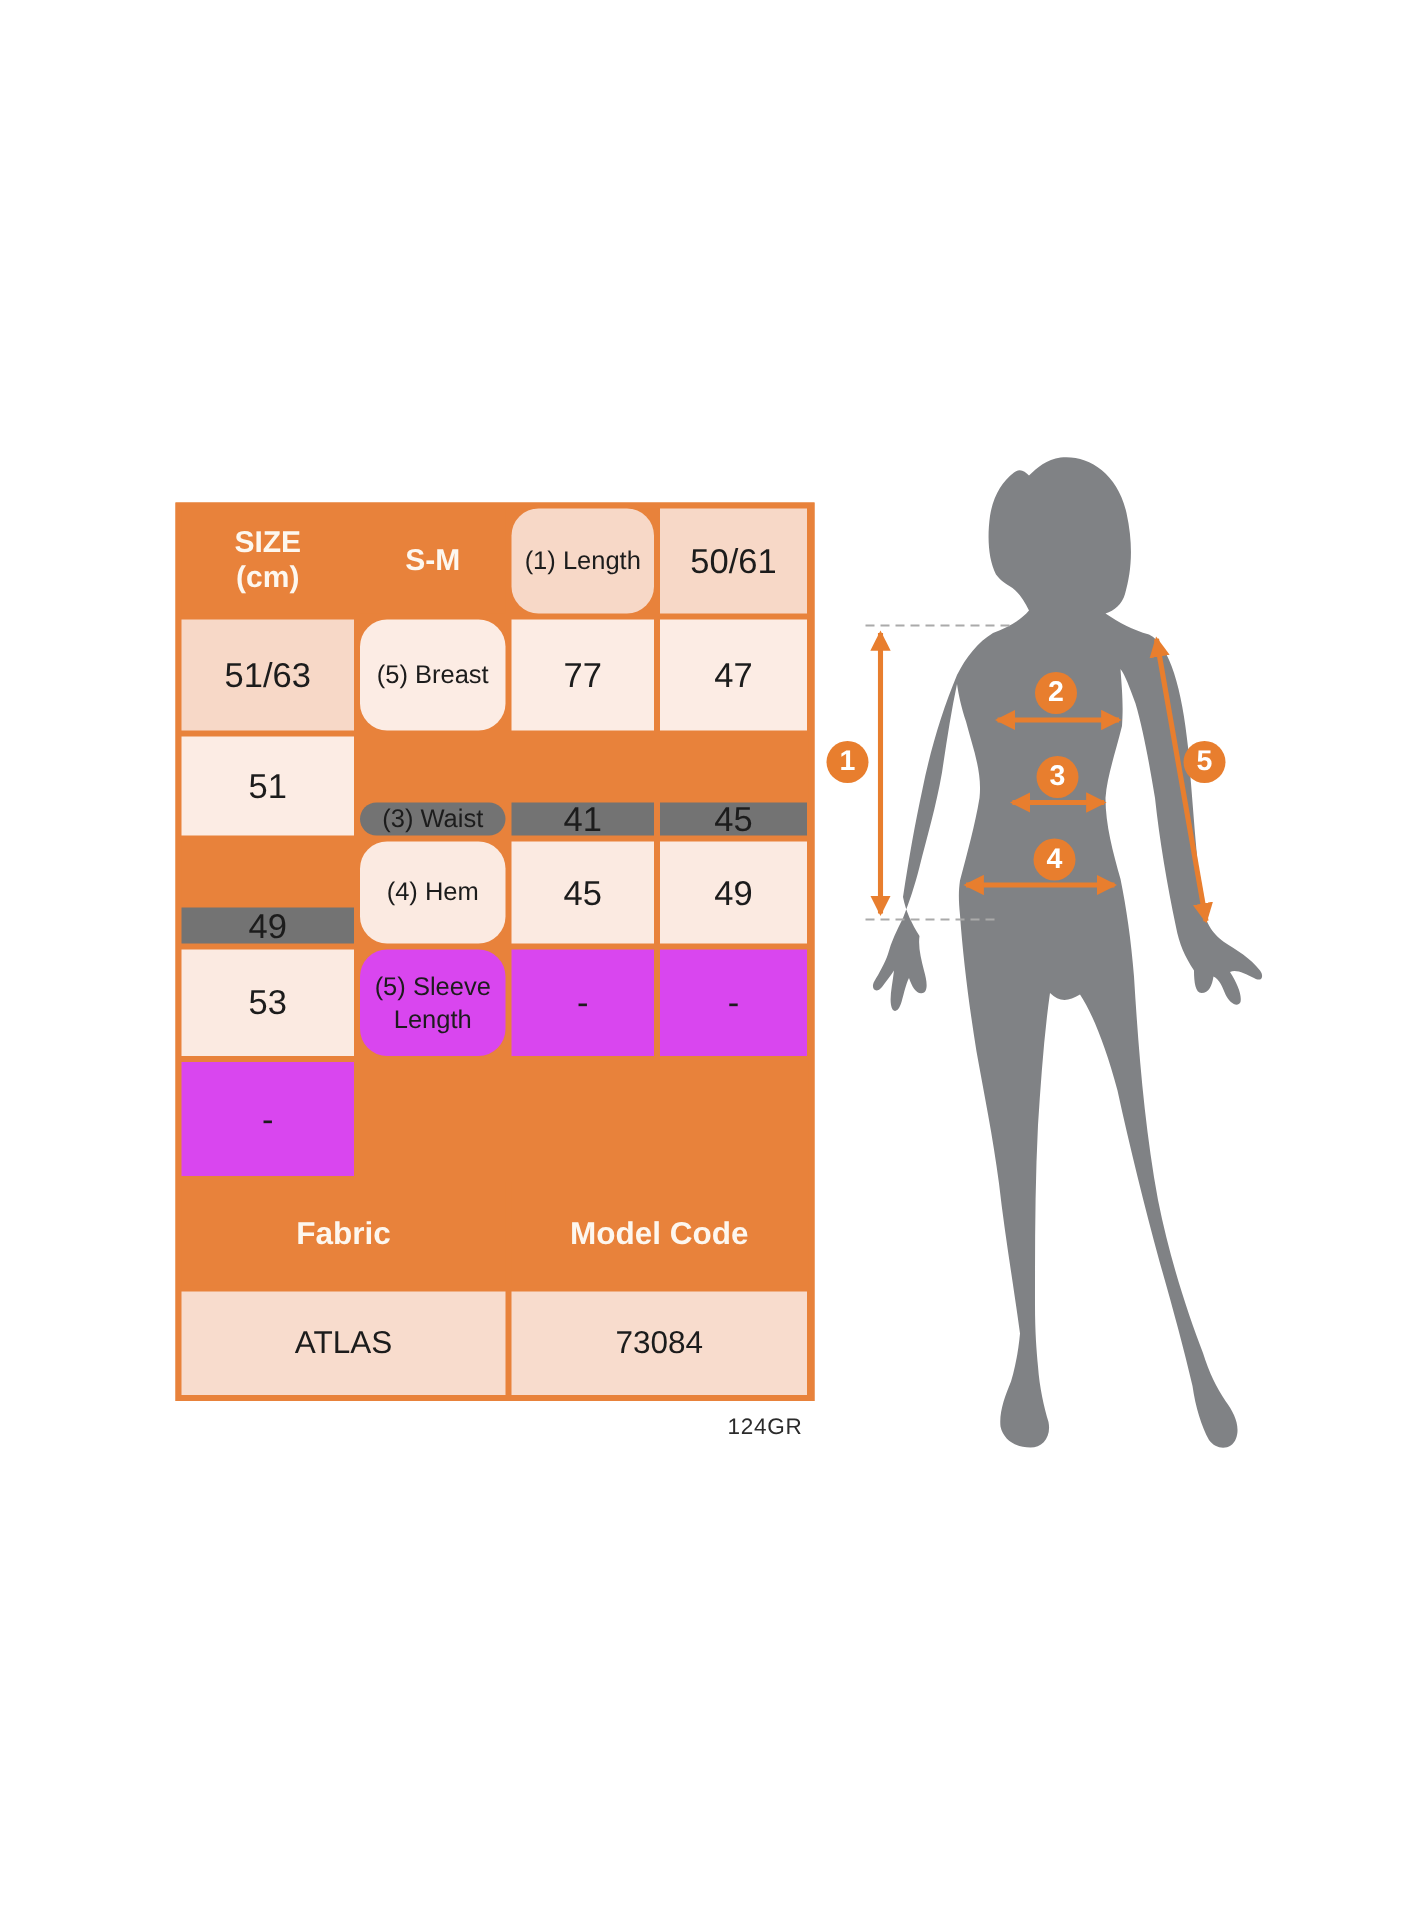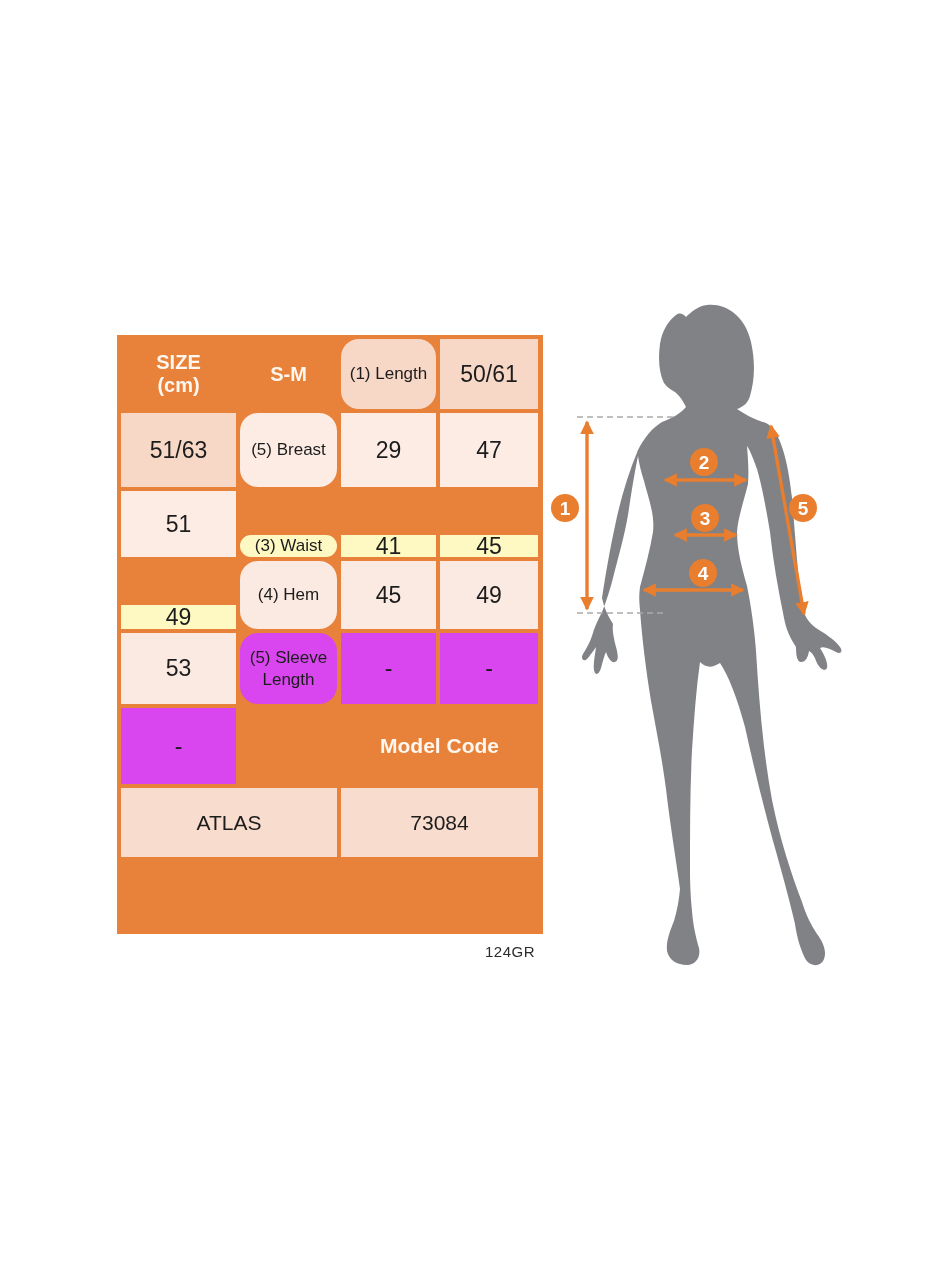--- a/index.html
+++ b/index.html
@@ -39,21 +39,21 @@
     color: #fdf7ef;
     font-weight: bold;
     font-size: 20px;
     line-height: 1.15;
     white-space: pre-line;
   }
   .lbl { font-size: 17px; line-height: 1.25; padding: 0 6px; border-radius: 18px; }
   .val { font-size: 23px; }
   .r1 { background: #f7d8c7; }
   .r2 { background: #fcece4; }
-  .r3 { background: #fef9c3; margin-top: 44px; }
+  .r3 { background: #737373; margin-top: 44px; }
   .r4 { background: #fbeae1; }
   .r5 { background: #d946ef; }
   .span-left  { grid-column: 1 / 3; }
   .span-right { grid-column: 3 / 5; }
   .info-head { background: #e8823b; color: #fdf7ef; font-weight: bold; font-size: 21px; }
   .info-val  { background: #f8dccd; font-size: 21px; }
 
   
   .footnote {
     position: absolute;
@@ -92,39 +92,40 @@
 
     <div class="cell head">SIZE
 (cm)</div>
     <div class="cell head">S-M</div>
 
     <div class="cell lbl r1">(1) Length</div>
     <div class="cell val r1">50/61</div>
     <div class="cell val r1">51/63</div>
 
     <div class="cell lbl r2">(5) Breast</div>
-    <div class="cell val r2">29</div>
+    <div class="cell val r2">77</div>
     <div class="cell val r2">47</div>
     <div class="cell val r2">51</div>
 
     <div class="cell lbl r3">(3) Waist</div>
     <div class="cell val r3">41</div>
     <div class="cell val r3">45</div>
     <div class="cell val r3">49</div>
 
     <div class="cell lbl r4">(4) Hem</div>
     <div class="cell val r4">45</div>
     <div class="cell val r4">49</div>
     <div class="cell val r4">53</div>
 
     <div class="cell lbl r5">(5) Sleeve Length</div>
     <div class="cell val r5">-</div>
     <div class="cell val r5">-</div>
     <div class="cell val r5">-</div>
 
+    <div class="cell info-head span-left">Fabric</div>
     <div class="cell info-head span-right">Model Code</div>
 
     <div class="cell info-val span-left">ATLAS</div>
     <div class="cell info-val span-right">73084</div>
   </div>
 
   <div class="footnote">124GR</div>
 
   <div class="figure-wrap">
     <svg width="400" height="710" viewBox="0 0 400 710" xmlns="http://www.w3.org/2000/svg">

